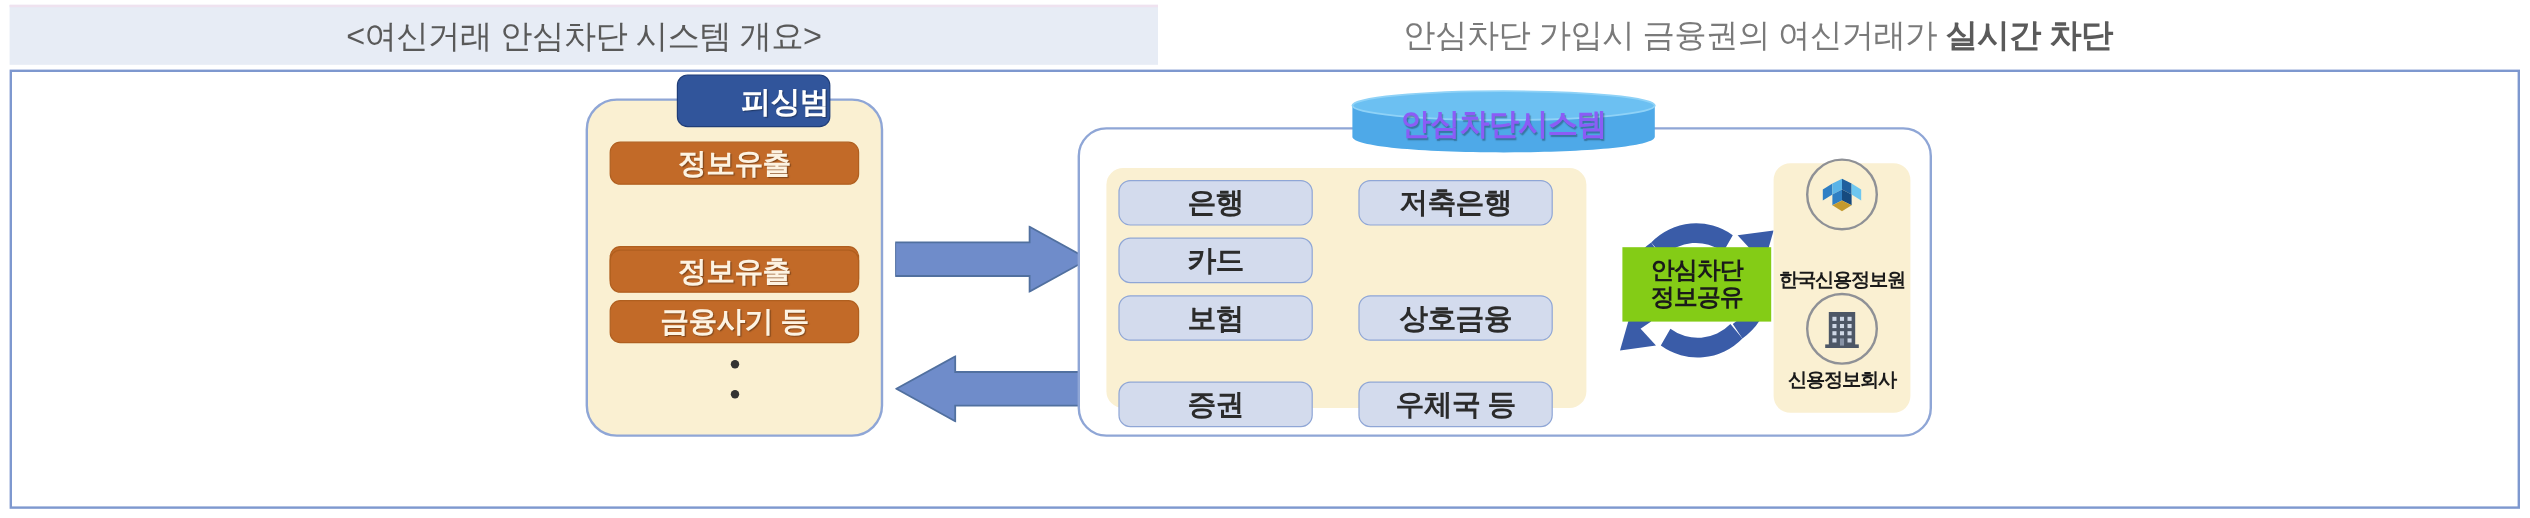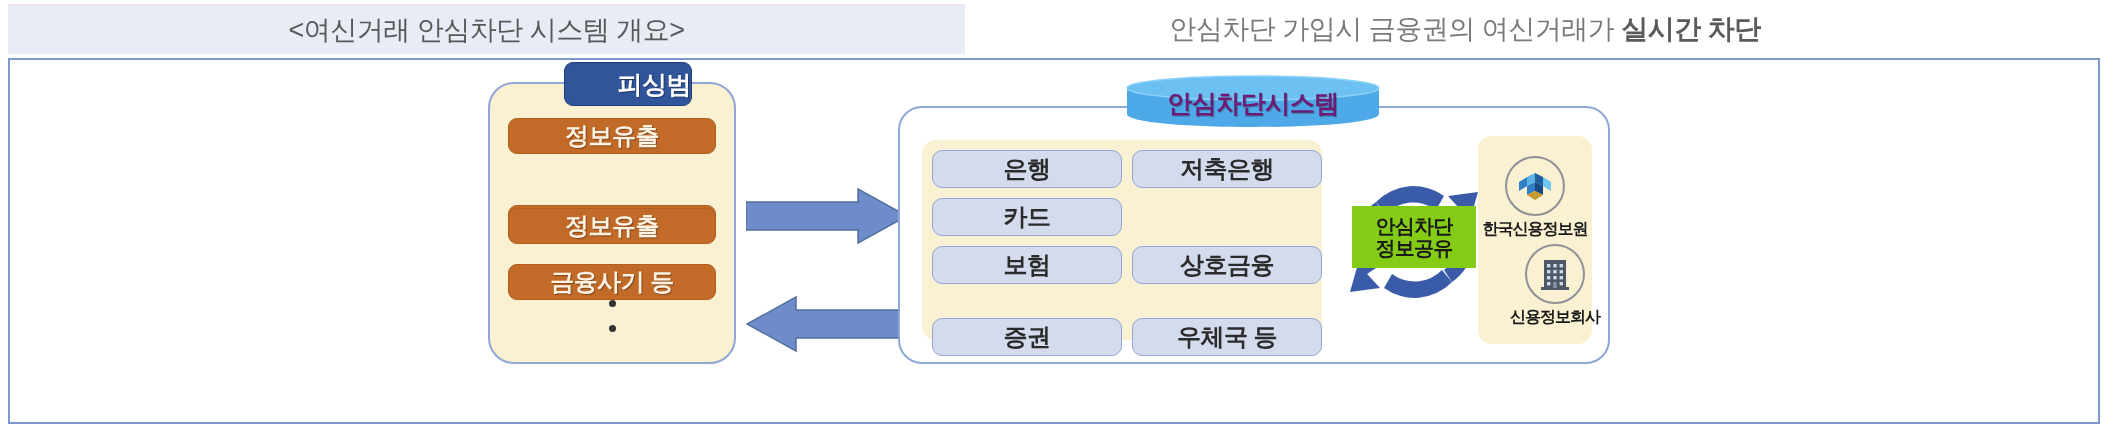--- a/index.html
+++ b/index.html
@@ -80,21 +80,21 @@
     border-radius: 9px;
     display: flex; align-items: center; justify-content: center;
   }
   .crime-chip .t {
     font-size: 24px; font-weight: bold; color: #fdf3e2; letter-spacing: -0.5px;
     text-shadow: 1px 1px 1px rgba(0,0,0,.35);
   }
   #crime-0 { top: 118px; }
   #crime-1 { top: 163px; margin-top: 42px; }
   #crime-2 { top: 208px; }
-  #crime-3 { top: 264px; }
+  #crime-3 { top: 250px; }
   .ellipsis-dot {
     position: absolute; left: 609px;
     width: 7px; height: 7px; border-radius: 50%; background: #333;
   }
   #dot-0 { top: 300px; }
   #dot-1 { top: 325px; }
 
   
   #arrow-loan-attempt {
     position: absolute; left: 746px; top: 188px;
@@ -124,35 +124,35 @@
     border-radius: 24px;
   }
   #system-cylinder {
     position: absolute; left: 1125px; top: 74px;
     width: 256px; height: 54px;
     z-index: 5;
   }
   #system-cylinder .cyl-label {
     position: absolute; left: 0; top: 0; width: 100%; height: 100%;
     display: flex; align-items: center; justify-content: center;
-    font-size: 25px; font-weight: bold; color: #701a75; letter-spacing: -0.5px;
+    font-size: 25px; font-weight: bold; color: #8b5cf6; letter-spacing: -0.5px;
     text-shadow: 1px 1px 1px rgba(0,0,0,.3);
     padding-top: 5px;
   }
 
   
   #institutions-box {
     position: absolute; left: 922px; top: 140px;
     width: 400px; height: 200px;
     background: #faf0d2;
     border-radius: 14px;
   }
   .inst-chip {
     position: absolute;
-    width: 190px; height: 38px;
+    width: 162px; height: 38px;
     background: #d3dbed;
     border: 1.5px solid #8fa6d6;
     border-radius: 10px;
     display: flex; align-items: center; justify-content: center;
   }
   .inst-chip .t {
     font-size: 24px; font-weight: bold; color: #2b2b2b; letter-spacing: -0.5px;
   }
   .col-a { left: 932px; }
   .col-b { left: 1132px; }
@@ -184,22 +184,22 @@
     position: absolute; left: 1478px; top: 136px;
     width: 114px; height: 208px;
     background: #faf0d2;
     border-radius: 14px;
   }
   .agency {
     position: absolute; left: 1478px;
     width: 114px;
     display: flex; flex-direction: column; align-items: center;
   }
-  #agency-0 { top: 156px; }
-  #agency-1 { top: 244px; margin-left: 20px; }
+  #agency-0 { top: 132px; gap: 28px; }
+  #agency-1 { top: 244px; }
   .agency .agency-icon {
     width: 60px; height: 60px; border-radius: 50%;
     border: 2px solid #8f9196;
     display: flex; align-items: center; justify-content: center;
     background: #faf0d2;
   }
   .agency .agency-name {
     margin-top: 3px;
     font-size: 16px; font-weight: bold; color: #1a1a1a;
     letter-spacing: -1px; white-space: nowrap;

